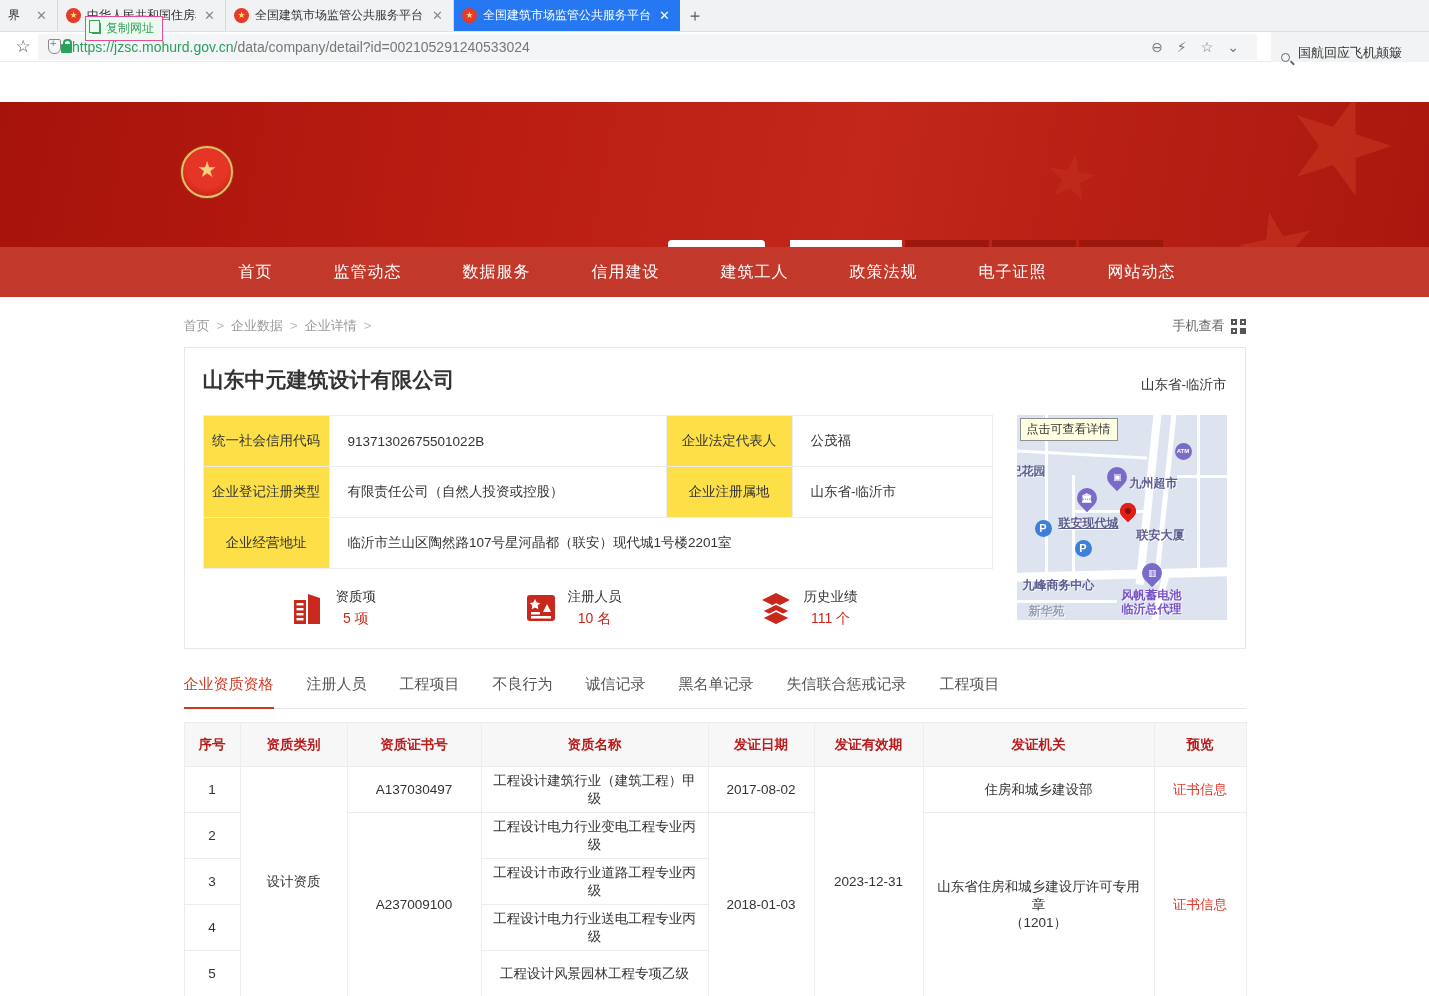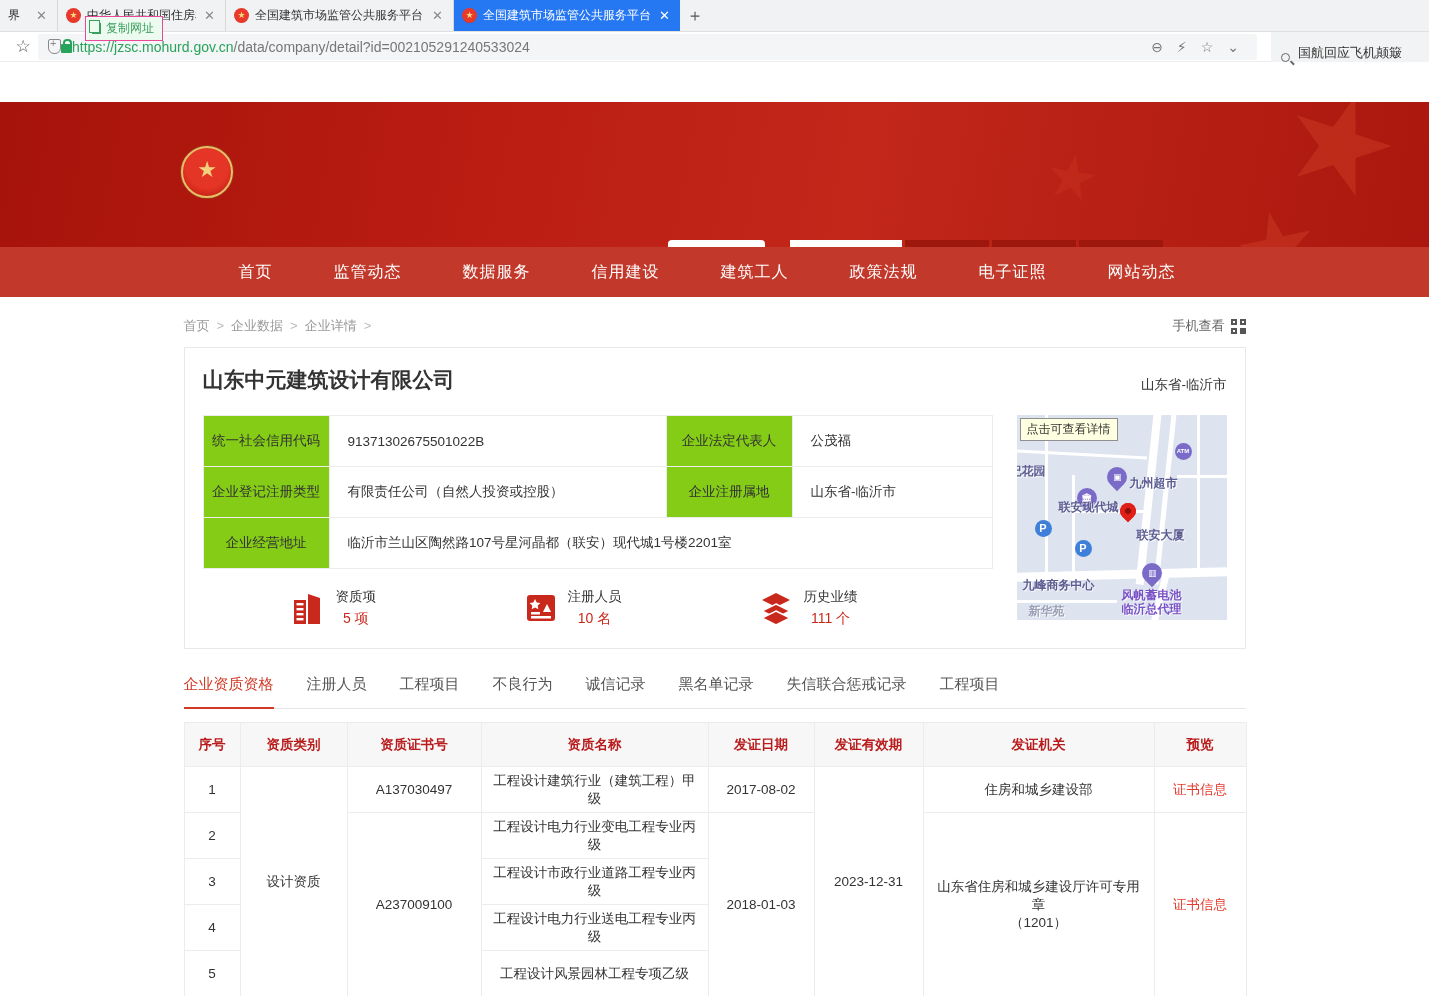--- a/index.html
+++ b/index.html
@@ -80,21 +80,21 @@
   .qr-mini i:nth-child(3){left:0;bottom:0;} .qr-mini i:nth-child(4){right:0;bottom:0;border-width:3px;width:5px;height:5px;}
 
   .company-card { margin-top:12px; border:1px solid #e8e8e8; padding:18px 18px 20px 18px; position:relative; min-height:288px; }
   .company-name { font-size:21px; font-weight:bold; color:#333; }
   .company-region { position:absolute; right:18px; top:28px; font-size:13.5px; color:#333; }
   .card-body { display:flex; margin-top:21px; }
   .card-left { width:790px; }
 
   table.info { border-collapse:collapse; width:790px; }
   table.info td { border:1px solid #ececec; height:51px; font-size:13.5px; color:#333; }
-  td.ilabel { background:#84cc16; width:126px; text-align:center; }
+  td.ilabel { background:#fde047; width:126px; text-align:center; }
   td.ival { padding:0 18px; }
   td.iv1 { width:337px; } td.il2 { width:124px; }
 
   .stats { display:flex; margin-top:19px; padding-left:88px; }
   .stat { display:flex; align-items:center; gap:11px; width:268px; }
   .stat svg { flex:0 0 auto; }
   .stat-label { font-size:13.5px; color:#333; }
   .stat-value { font-size:14px; color:#c9281c; margin-top:4px;text-align:center; }
 
   
@@ -316,21 +316,21 @@
 
         <div class="bubble" style="left:90px;top:52px;">
             <span>▣</span>
           </div>
         <div class="map-label" style="left:113px;top:60px;">九州超市</div>
         <div class="pmark" style="left:158px;top:28px;background:#7b6bc9;font-size:6px;">ATM</div>
         <div class="map-label" style="left:-7px;top:48px;">纪花园</div>
         <div class="bubble" style="left:60px;top:73px;">
             <span>🏛</span>
           </div>
-        <div class="map-label" style="left:42px;top:84px;">联安现代城</div>
+        <div class="map-label" style="left:42px;top:100px;text-decoration:underline;">联安现代城</div>
         <div class="redpin" style="left:103px;top:88px;"></div>
         <div class="map-label" style="left:120px;top:112px;">联安大厦</div>
         <div class="pmark" style="left:18px;top:105px;">P</div>
         <div class="pmark" style="left:58px;top:125px;">P</div>
         <div class="map-label" style="left:6px;top:162px;">九峰商务中心</div>
         <div class="bubble" style="left:125px;top:148px;">
             <span>▥</span>
           </div>
         <div class="map-label" style="left:105px;top:172px;color:#7a52c7;">风帆蓄电池</div>
         <div class="map-label" style="left:105px;top:186px;color:#7a52c7;">临沂总代理</div>

